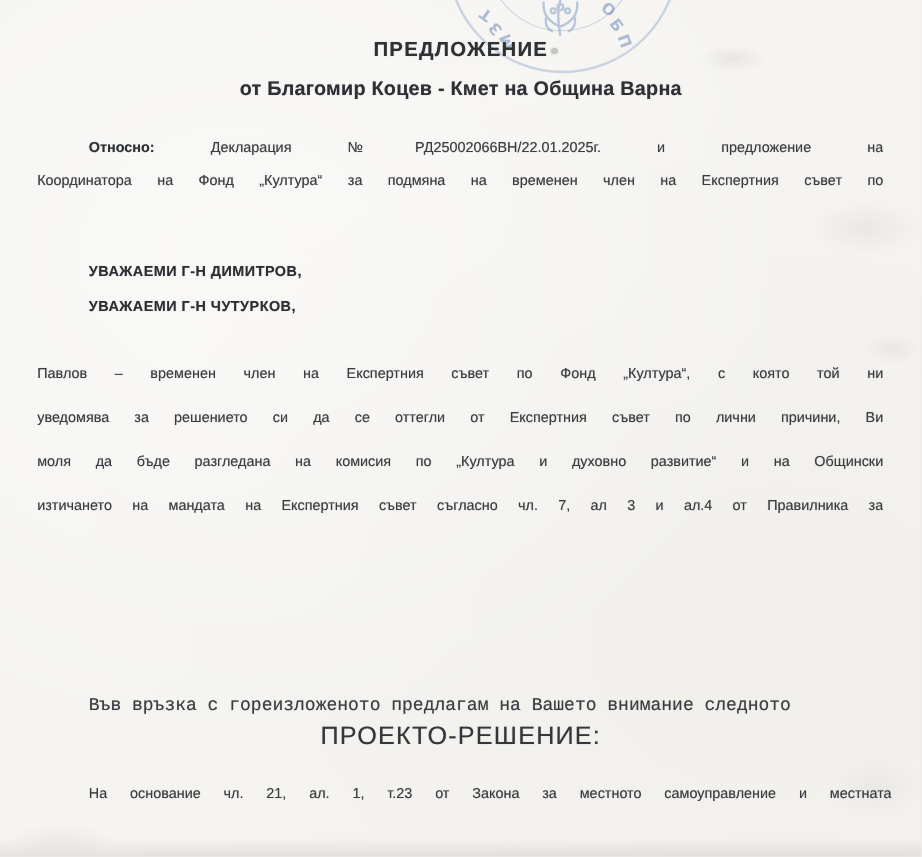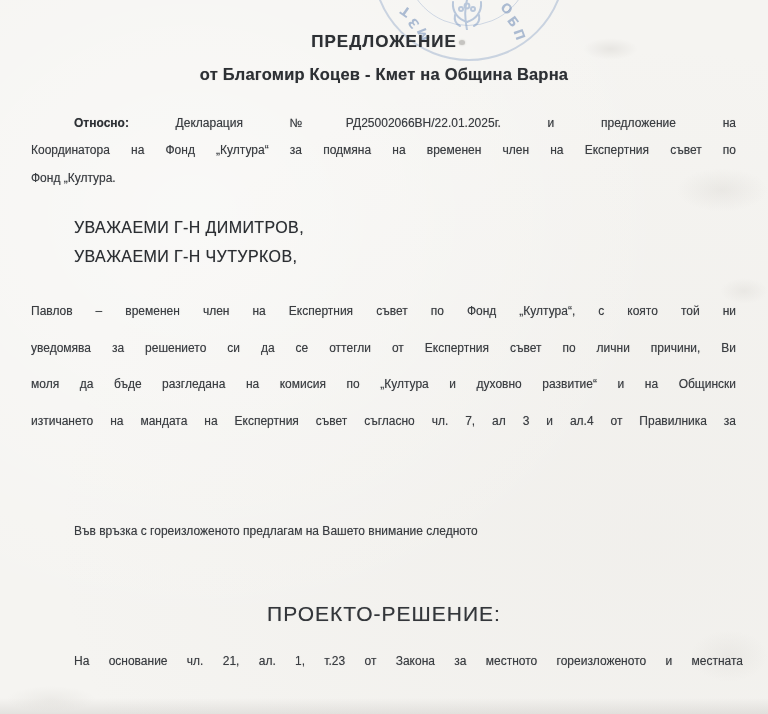--- a/index.html
+++ b/index.html
@@ -52,24 +52,24 @@
 
   .para{left:31px;width:705px;font-size:12px;}
   .tline{text-align:justify;text-align-last:justify;overflow:hidden;}
   .tline.indent{padding-left:43px;}
   .tline.end{text-align-last:left;}
   .subject{top:110px;line-height:27.3px;}
   .subject b{font-weight:bold;color:#2d3034;}
   .mainp{top:293px;line-height:36.6px;}
   .basis{top:647px;line-height:28.6px;width:712px;}
 
-  .salut{left:74px;font-size:16px;font-weight:normal;letter-spacing:.4px;color:#2b2e32;}
+  .salut{left:74px;font-size:12px;font-weight:bold;letter-spacing:.4px;color:#2b2e32;}
   .s1{top:219px;} .s2{top:248px;}
 
-  .closing{left:74px;top:524px;font-size:12px;}
+  .closing{left:74px;top:580px;font-size:15px;font-family:Liberation Mono, monospace;}
   .decision{top:602px;font-size:21px;letter-spacing:1px;color:#33363a;}
 </style>
 </head>
 <body>
 
 <div class="page">
 
   <div class="stamp">
     <div class="ring-outer"></div>
     <div class="ring-inner"></div>
@@ -100,34 +100,33 @@
   <div class="blob n5"></div>
   <div class="bottom-edge"></div>
 
   <div class="abs centered doc-title txt">ПРЕДЛОЖЕНИЕ</div>
   <span class="title-dot"></span>
   <div class="abs centered doc-subtitle txt">от Благомир Коцев - Кмет на Община Варна</div>
 
   <div class="abs para subject txt">
     <div class="tline indent"><b>Относно:</b><span> Декларация №РД25002066ВН/22.01.2025г. и предложение на</span></div>
     <div class="tline">Координатора на Фонд „Култура“ за подмяна на временен член на Експертния съвет по</div>
-    <div class="tline end">Фонд „Култура.</div>
   </div>
 
   <div class="abs salut s1 txt">УВАЖАЕМИ Г-Н ДИМИТРОВ,</div>
   <div class="abs salut s2 txt">УВАЖАЕМИ Г-Н ЧУТУРКОВ,</div>
 
   <div class="abs para mainp txt">
     <div class="tline">Павлов – временен член на Експертния съвет по Фонд „Култура“, с която той ни</div>
     <div class="tline">уведомява за решението си да се оттегли от Експертния съвет по лични причини, Ви</div>
     <div class="tline">моля да бъде разгледана на комисия по „Култура и духовно развитие“ и на Общински</div>
     <div class="tline">изтичането на мандата на Експертния съвет съгласно чл. 7, ал 3 и ал.4 от Правилника за</div>
   </div>
 
   <div class="abs closing txt">Във връзка с гореизложеното предлагам на Вашето внимание следното</div>
 
   <div class="abs centered decision txt">ПРОЕКТО-РЕШЕНИЕ:</div>
 
   <div class="abs para basis txt">
-    <div class="tline indent">На основание чл. 21, ал. 1, т.23 от Закона за местното гореизложеното и местната</div>
+    <div class="tline indent">На основание чл. 21, ал. 1, т.23 от Закона за местното самоуправление и местната</div>
   </div>
 
 </div>
 
 </body></html>

